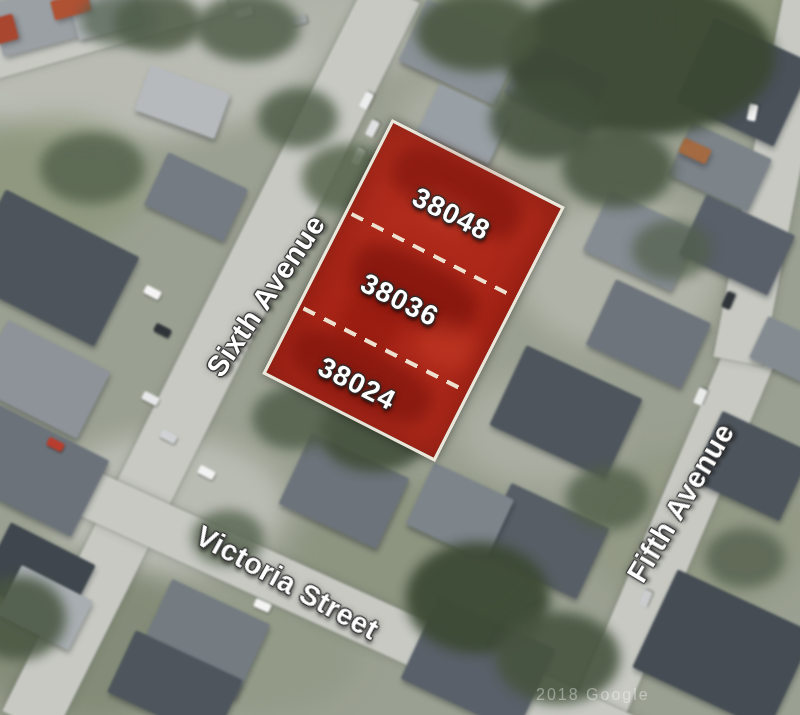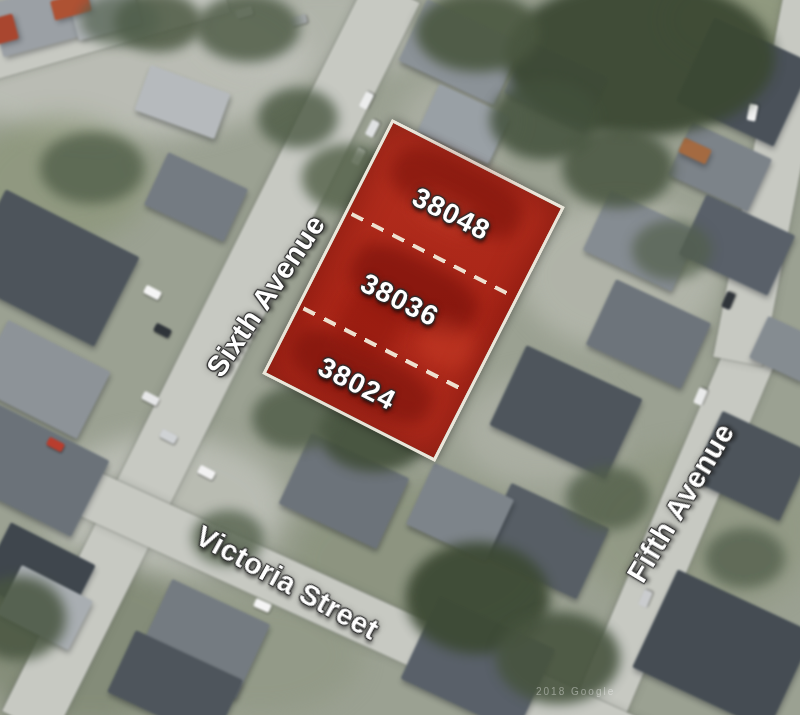--- a/index.html
+++ b/index.html
@@ -36,21 +36,21 @@
   }
   .street-label{
     position:absolute;z-index:10;color:#fff;font-weight:bold;font-size:29px;
     letter-spacing:.5px;white-space:nowrap;
     text-shadow:-1px -1px 1px rgba(45,45,45,.95),1px -1px 1px rgba(45,45,45,.95),
       -1px 1px 1px rgba(45,45,45,.95),1px 1px 1px rgba(45,45,45,.95),
       2px 3px 4px rgba(0,0,0,.65),0 0 7px rgba(40,40,40,.55);
   }
   .watermark{
     position:absolute;left:536px;top:686px;z-index:8;
-    color:rgba(255,255,255,.38);font-size:10px;letter-spacing:2px;
+    color:rgba(255,255,255,.38);font-size:16px;letter-spacing:2px;
   }
 </style>
 </head>
 <body>
 
 <div class="map">
 
   <div class="bg" id="scenery">
       <div class="patch" style="left: -70px; top: -20px; width: 380px; height: 160px; background: rgb(196, 198, 191); opacity: 0.75;"></div>
       <div class="patch" style="left: 200px; top: -20px; width: 240px; height: 100px; background: rgb(191, 193, 186); opacity: 0.6;"></div>

